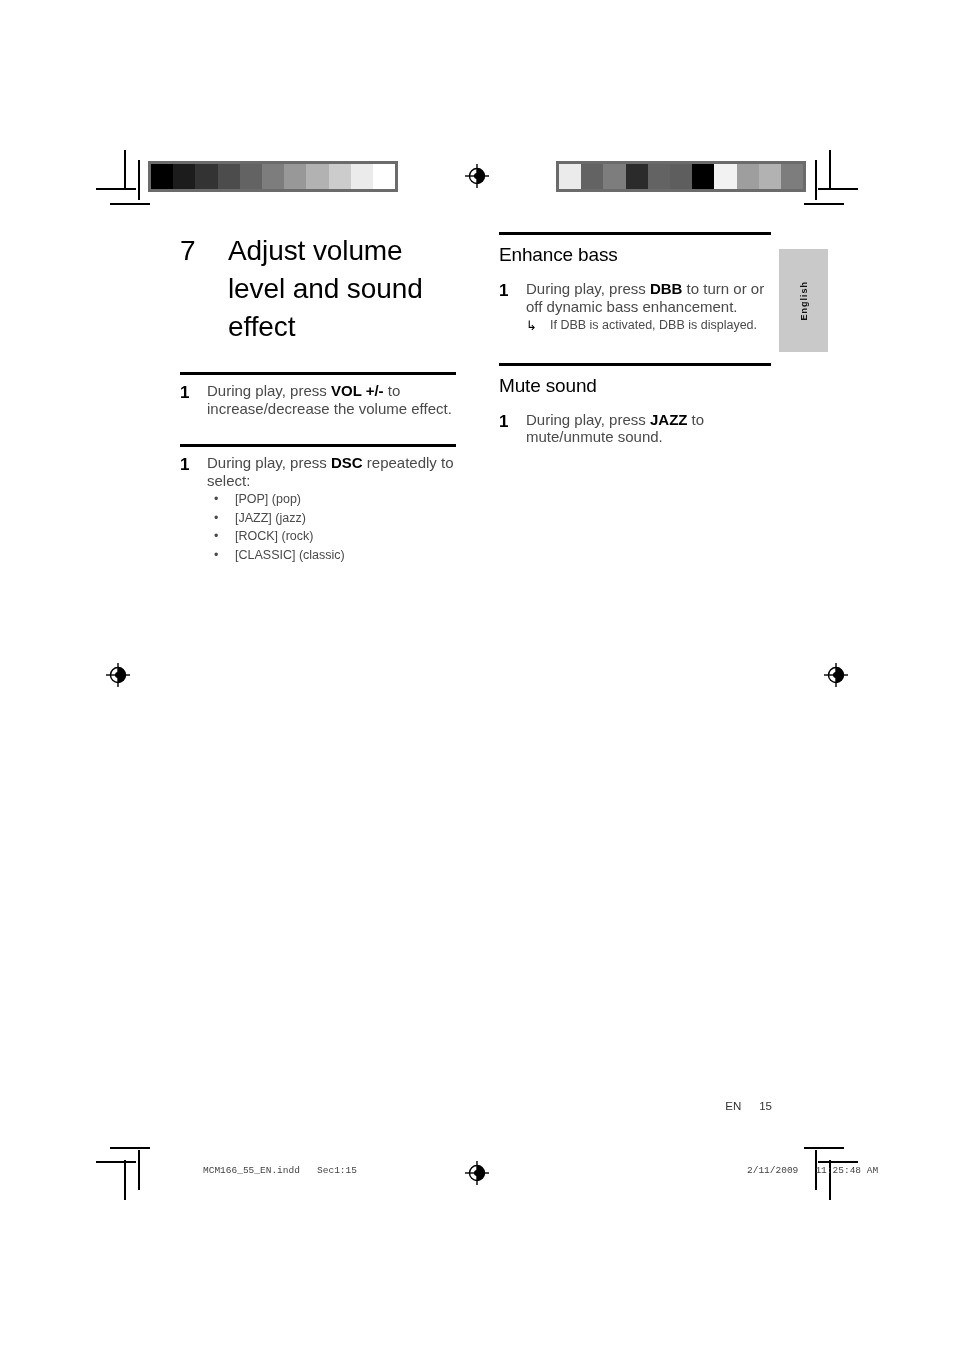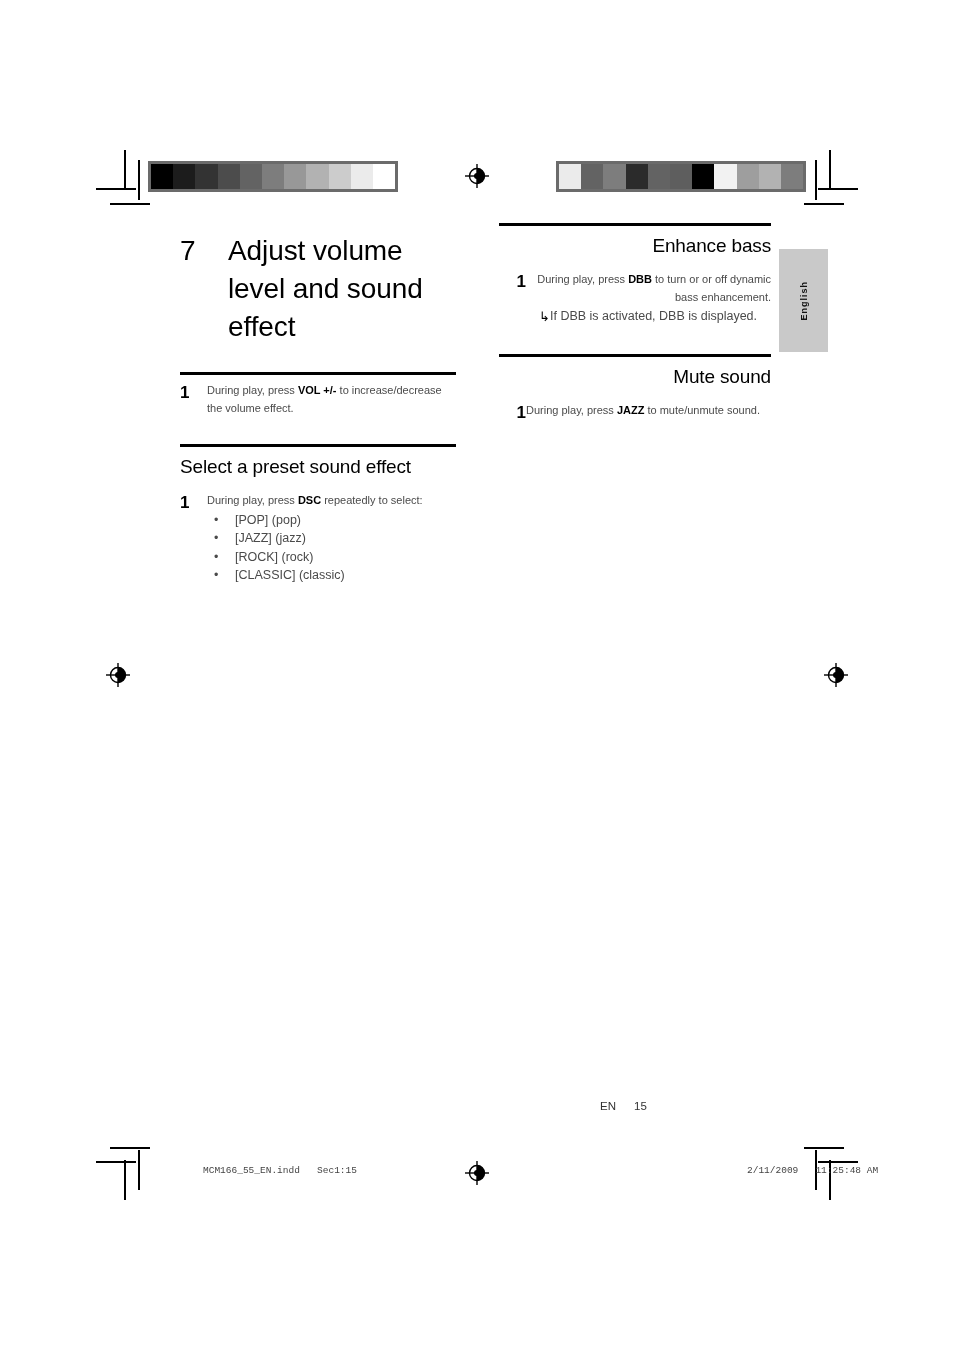--- a/index.html
+++ b/index.html
@@ -47,23 +47,22 @@
 
   .col-left {
     position: absolute;
     left: 180px;
     top: 232px;
     width: 276px;
   }
   .col-right {
     position: absolute;
     left: 499px;
-    top: 223px;
+    top: 232px;
     width: 272px;
-    text-align: right;
   }
 
   
   .chapter {
     display: flex;
     align-items: flex-start;
     margin-bottom: 10px;
   }
   .chapter-num {
     font-size: 28px;
@@ -103,21 +102,21 @@
   }
   .step-num {
     font-size: 17px;
     line-height: 20px;
     font-weight: 700;
     width: 27px;
     flex: none;
     padding-top: 1px;
   }
   .step-body {
-    font-size: 11px;
+    font-size: 15px;
     line-height: 17.5px;
     color: #4a4a4a;
   }
   .step-body b { color: #000; font-weight: 700; }
 
   
   ul.opts {
     list-style: none;
     margin: 1px 0 0 0;
     padding: 0;
@@ -171,20 +170,21 @@
     letter-spacing: 1px;
     color: #111;
   }
 
   
   .folio {
     position: absolute;
     left: 600px;
     top: 1100px;
     width: 172px;
+    text-align: right;
     font-size: 11.5px;
     color: #333;
   }
   .folio .en { margin-right: 18px; }
 
   .imprint {
     position: absolute;
     font-family: "Liberation Mono", monospace;
     font-size: 9.5px;
     color: #444;
@@ -312,21 +312,20 @@
       <div class="step">
         <div class="step-num">1</div>
         <div class="step-body">
           <span>During play, press </span><b>VOL +/-</b><span> to increase/decrease the volume effect.</span>
         </div>
       </div>
     </div>
 
     <div class="section" style="margin-top:27px;">
       <div class="rule"></div>
-      <h2 class="section-title">Select a preset sound effect</h2>
       <div class="step">
         <div class="step-num">1</div>
         <div style="flex:1 1 auto;">
           <div class="step-body">
             <span>During play, press </span><b>DSC</b><span> repeatedly to select:</span>
           </div>
           <ul class="opts" id="preset-options">
               <li>
                 <span class="bullet">•</span>
                 <span>[POP] (pop)</span>

